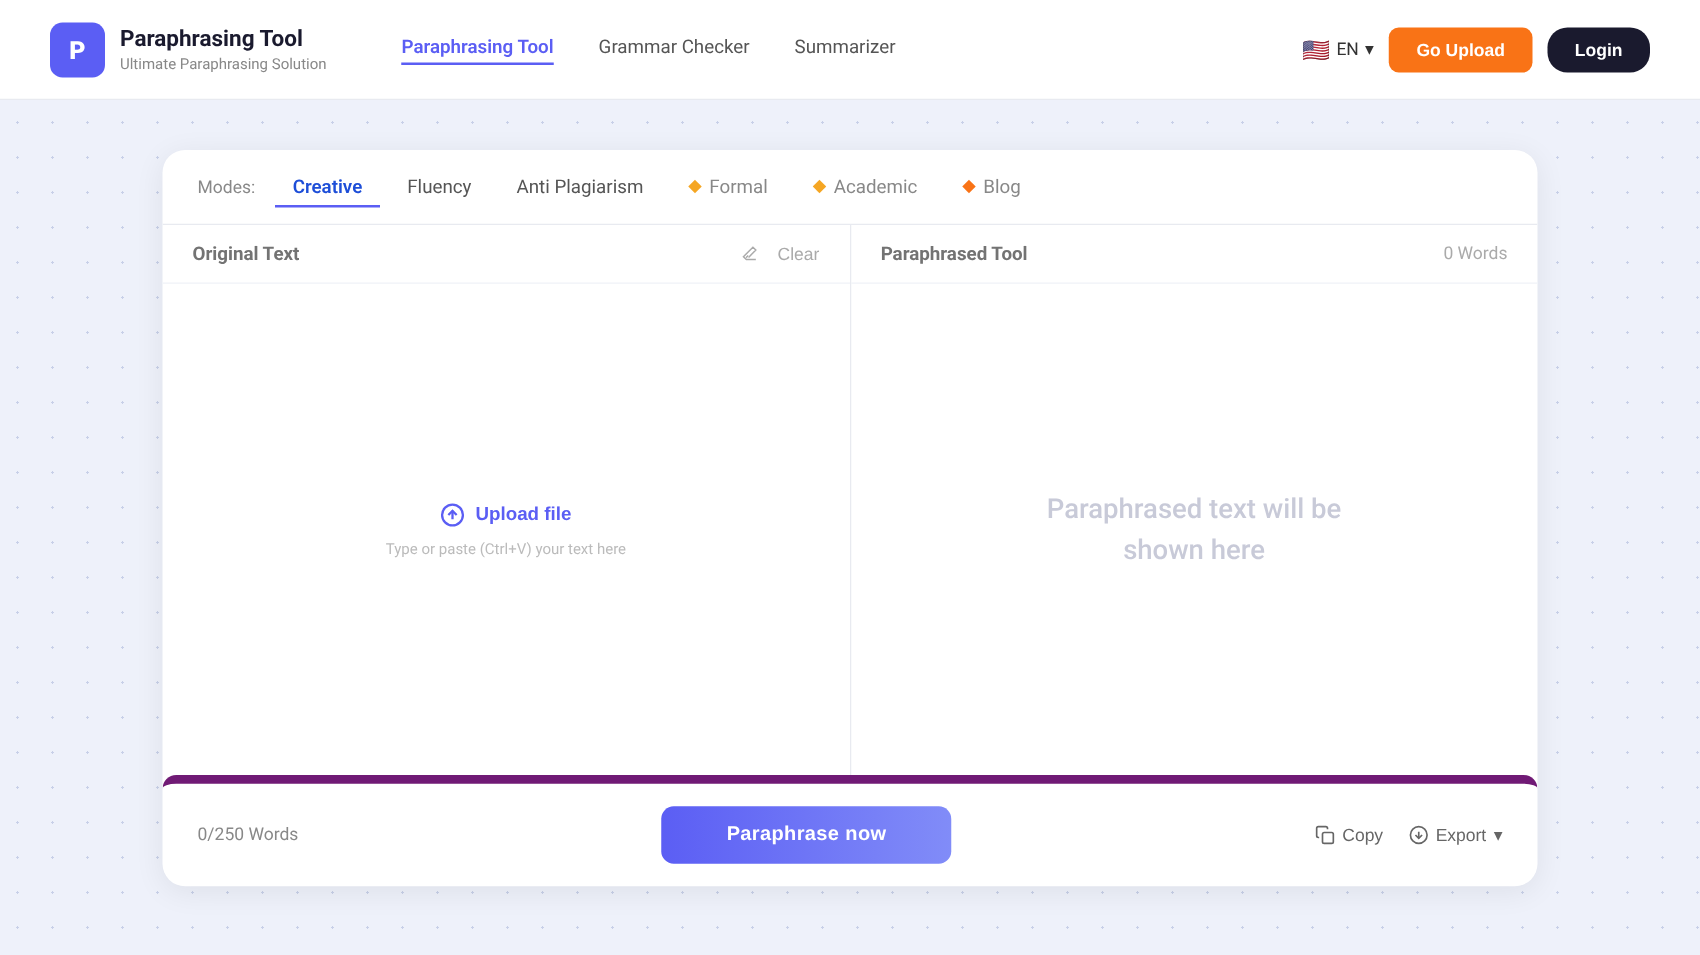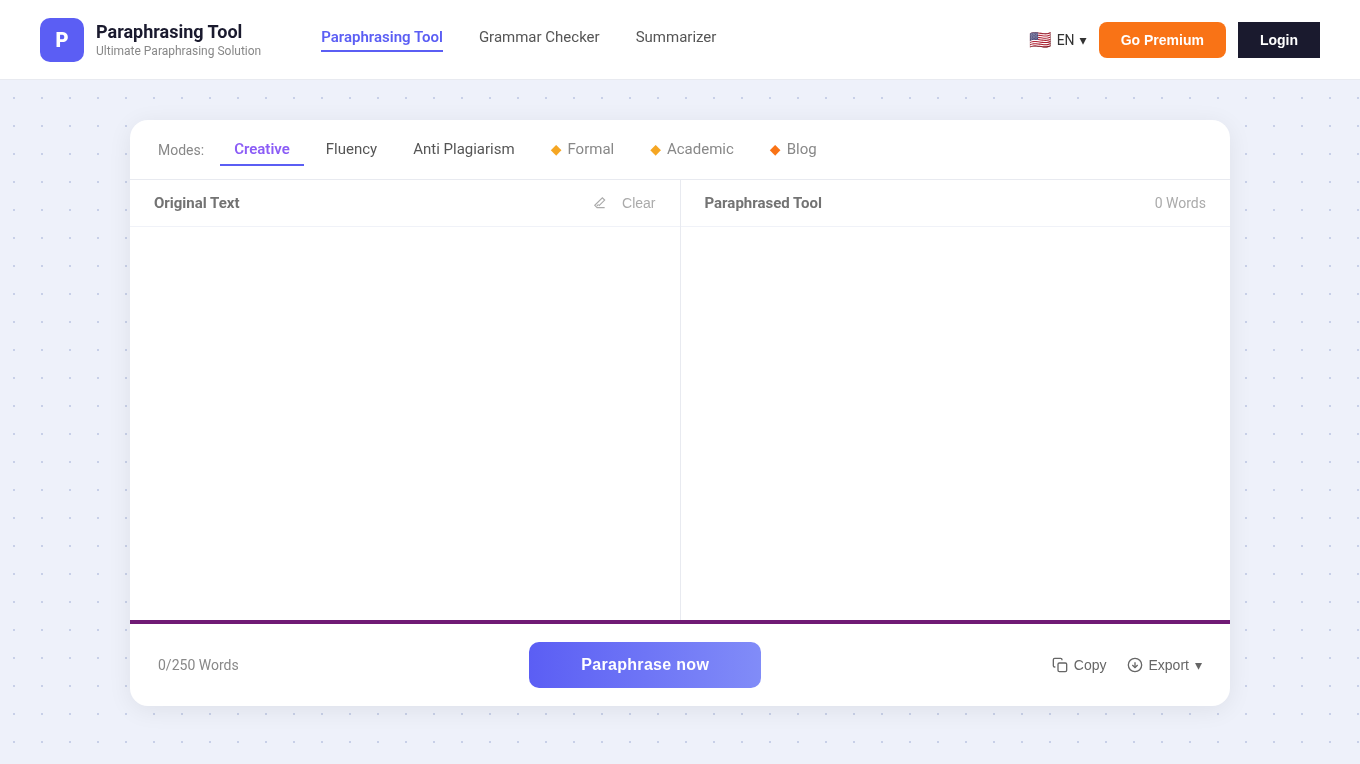--- a/index.html
+++ b/index.html
@@ -89,21 +89,21 @@
       border-radius: 8px;
       padding: 10px 22px;
       font-size: 14px;
       font-weight: 600;
       cursor: pointer;
     }
     .btn-login {
       background: #1a1a2e;
       color: #fff;
       border: none;
-      border-radius: 0;
+      border-radius: 16px;
       padding: 10px 22px;
       font-size: 14px;
       font-weight: 600;
       cursor: pointer;
     }
 
     
     .main {
       display: flex;
       justify-content: center;
@@ -133,21 +133,21 @@
     }
     .mode-tab {
       font-size: 15px;
       color: #555;
       padding: 6px 14px;
       cursor: pointer;
       border-bottom: 2.5px solid transparent;
       position: relative;
     }
     .mode-tab.active {
-      color: #8b5cf6;
+      color: #1d4ed8;
       border-bottom: 2.5px solid #5b5ef4;
       font-weight: 600;
     }
     .mode-tab.premium {
       display: flex;
       align-items: center;
       gap: 6px;
       color: #888;
     }
     .diamond-icon {
@@ -235,21 +235,22 @@
       font-weight: 500;
       line-height: 1.5;
     }
 
     
     .footer-bar {
       display: flex;
       align-items: center;
       justify-content: space-between;
       padding: 18px 28px;
-      border-top: 4px solid #701a75;
+      border-top: 7px solid #701a75;
+      border-radius: 11px;
     }
     .word-counter {
       font-size: 14px;
       color: #888;
     }
     .btn-paraphrase {
       background: linear-gradient(90deg, #5b5ef4, #818cf8);
       color: #fff;
       border: none;
       border-radius: 10px;
@@ -290,21 +291,21 @@
     <a class="nav-item active">Paraphrasing Tool</a>
     <a class="nav-item">Grammar Checker</a>
     <a class="nav-item">Summarizer</a>
   </nav>
   <div class="header-right">
     <div class="lang-btn">
       <span class="flag">🇺🇸</span>
       <span>EN</span>
       <span>▾</span>
     </div>
-    <button class="btn-premium">Go Premium</button>
+    <button class="btn-premium">Go Upload</button>
     <button class="btn-login">Login</button>
   </div>
 </header>
 
 <div class="main">
   <div class="card">
 
     <div class="modes-bar">
       <span class="modes-label">Modes:</span>
       <div class="mode-tab active">Creative</div>
@@ -330,26 +331,42 @@
         <div class="editor-header">
           <span class="editor-title">Original Text</span>
           <button class="clear-btn">
             <svg width="14" height="14" viewBox="0 0 24 24" fill="none" stroke="#aaa" stroke-width="2">
               <path d="M20 20H7L3 16l13-13 4 4-10 10"></path>
               <path d="M6.5 17.5l3-3"></path>
             </svg>
             <span>Clear</span>
           </button>
         </div>
+        <div class="editor-body">
+          <div class="upload-area">
+            <button class="upload-btn">
+              <svg width="20" height="20" viewBox="0 0 24 24" fill="none" stroke="#5b5ef4" stroke-width="2.2">
+                <circle cx="12" cy="12" r="10"></circle>
+                <polyline points="16 12 12 8 8 12"></polyline>
+                <line x1="12" y1="8" x2="12" y2="16"></line>
+              </svg>
+              <span>Upload file</span>
+            </button>
+            <span class="upload-hint">Type or paste (Ctrl+V) your text here</span>
+          </div>
+        </div>
       </div>
 
       <div class="editor-right">
         <div class="editor-header">
           <span class="editor-title">Paraphrased Tool</span>
           <span class="words-count">0 Words</span>
+        </div>
+        <div class="editor-body">
+          <div class="paraphrased-placeholder">Paraphrased text will be<br>shown here</div>
         </div>
       </div>
     </div>
 
     <div class="footer-bar">
       <span class="word-counter">0/250 Words</span>
       <button class="btn-paraphrase">Paraphrase now</button>
       <div class="footer-actions">
         <button class="action-btn">
           <svg width="16" height="16" viewBox="0 0 24 24" fill="none" stroke="#666" stroke-width="2">

